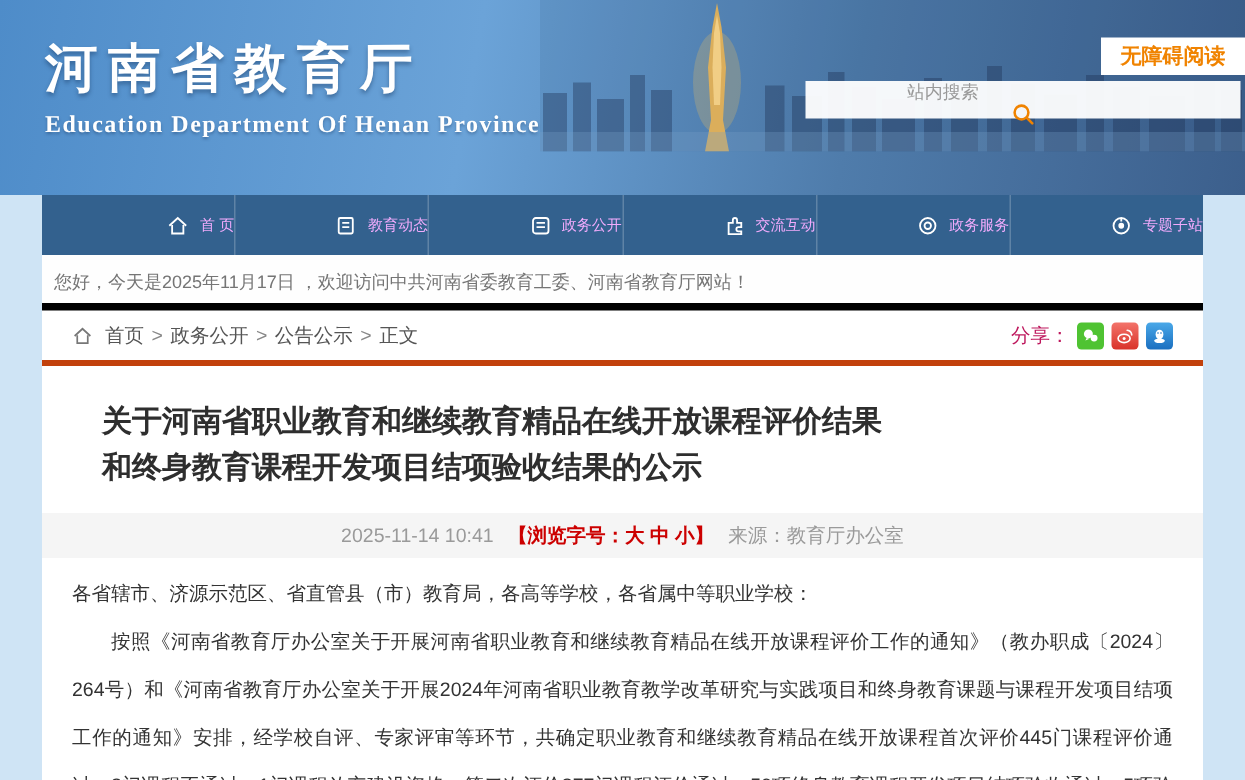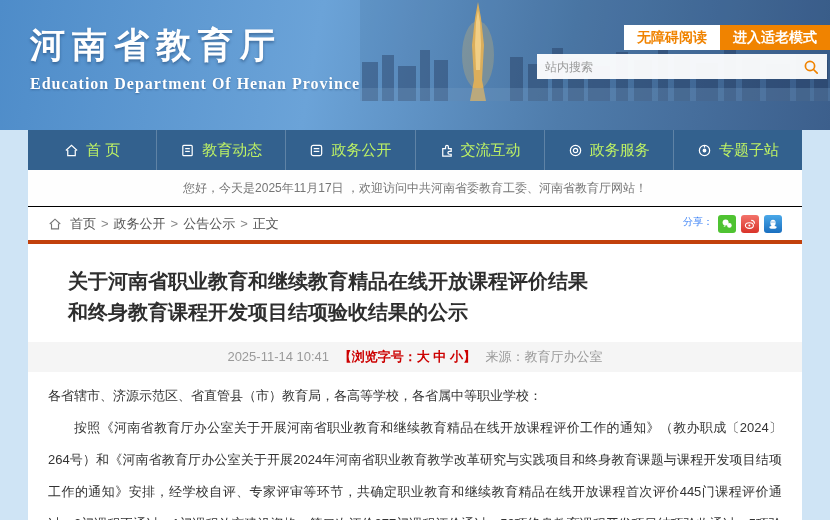--- a/index.html
+++ b/index.html
@@ -15,49 +15,49 @@
     font-size:35px; letter-spacing:7px; text-shadow:0 2px 3px rgba(20,50,90,.45); }
   .site-subtitle { font-family:"Liberation Serif","DejaVu Serif",serif; font-weight:bold;
     font-size:16px; letter-spacing:1px; margin-top:6px; text-shadow:0 1px 2px rgba(20,50,90,.4); }
   .banner-right { position:absolute; right:0; top:25px; width:300px; }
   .banner-buttons { display:flex; justify-content:flex-end; }
   .btn-access { height:25px; padding:0 13px; border:none; cursor:pointer;
     background:#ffffff; color:#f08300; font-size:14px; font-weight:bold; }
   .btn-elder { height:25px; padding:0 13px; border:none; cursor:pointer;
     background:#f08300; color:#ffffff; font-size:14px; font-weight:bold; }
   .search-box { position:absolute; top:29px; right:3px; width:290px; height:25px;
-    background:rgba(255,255,255,.95); display:flex; align-items:center; padding:0 8px; }
+    background:rgba(255,255,255,.95); display:flex; align-items:center; padding:0 8px;flex-direction:column; }
   .search-box input { flex:1; border:none; outline:none; background:transparent;
     font-size:12px; color:#666; }
   .search-box input::placeholder { color:#999; }
   .search-icon { width:16px; height:16px; flex:0 0 16px; cursor:pointer; }
 
   
   .page { width:830px; }
   .content { width:774px; margin-left:28px; background:#ffffff; }
 
   
   .nav { display:flex; height:40px; background:#33618e; }
-  .nav-item { flex:1; display:flex; align-items:center; justify-content:center;
-    color:#bef264; font-size:15px; cursor:pointer; border-right:1px solid rgba(255,255,255,.22); }
+  .nav-item { flex:1; display:flex; align-items:center; justify-content:flex-end;
+    color:#f0abfc; font-size:10px; cursor:pointer; border-right:1px solid rgba(255,255,255,.22); }
   .nav-item:last-child { border-right:none; }
   .nav-item .nicon { width:15px; height:15px; margin-right:7px; }
 
   
-  .greeting { height:37px; line-height:37px; padding:0 22px; font-size:12px;
-    color:#757575; background:#fefefe; border-bottom:1px solid #000000;text-align:center; }
+  .greeting { height:37px; line-height:37px; padding:0 8px; font-size:12px;
+    color:#757575; background:#fefefe; border-bottom:5px solid #000000; }
 
   
   .crumb-bar { height:37px; display:flex; align-items:center; padding:0 20px;
     border-bottom:4px solid #c2410c; font-size:13px; color:#555; }
   .crumb-bar .home-ico { width:14px; height:14px; margin-right:6px; }
   .crumb-link { cursor:pointer; margin:0 2px; }
   .crumb-sep { color:#888; margin:0 3px; }
   .crumb-current { margin-left:2px; }
-  .share { margin-left:auto; display:flex; font-size:10px; color:#3b82f6; }
+  .share { margin-left:auto; display:flex; font-size:13px; color:#be185d; }
   .share-ico { width:18px; height:18px; border-radius:3px; margin-left:5px; cursor:pointer;
     display:flex; align-items:center; justify-content:center; }
   .share-wechat { background:#4fc332; }
   .share-weibo  { background:linear-gradient(180deg,#f3736a,#d9332a); }
   .share-qq     { background:linear-gradient(180deg,#4aa8e8,#1a6fc0); }
 
   
   .article-title { margin:22px 40px 0; font-size:20px;
     line-height:31px; font-weight:bold; color:#2e2e2e; }
   .meta { margin-top:14px; height:30px; line-height:30px; background:#f5f5f5;
@@ -105,21 +105,20 @@
   </svg>
 
   <div class="logo">
     <div class="site-title">河南省教育厅</div>
     <div class="site-subtitle">Education Department Of Henan Province</div>
   </div>
 
   <div class="banner-right">
     <div class="banner-buttons">
       <button class="btn-access">无障碍阅读</button>
-      <button class="btn-elder">进入适老模式</button>
     </div>
     <div class="search-box">
       <input type="text" placeholder="站内搜索" style="">
       <svg class="search-icon" viewBox="0 0 16 16">
         <circle cx="7" cy="7" r="4.6" fill="none" stroke="#f08300" stroke-width="1.7"></circle>
         <line x1="10.5" y1="10.5" x2="14.2" y2="14.2" stroke="#f08300" stroke-width="1.7" stroke-linecap="round"></line>
       </svg>
     </div>
   </div>
 </div>

